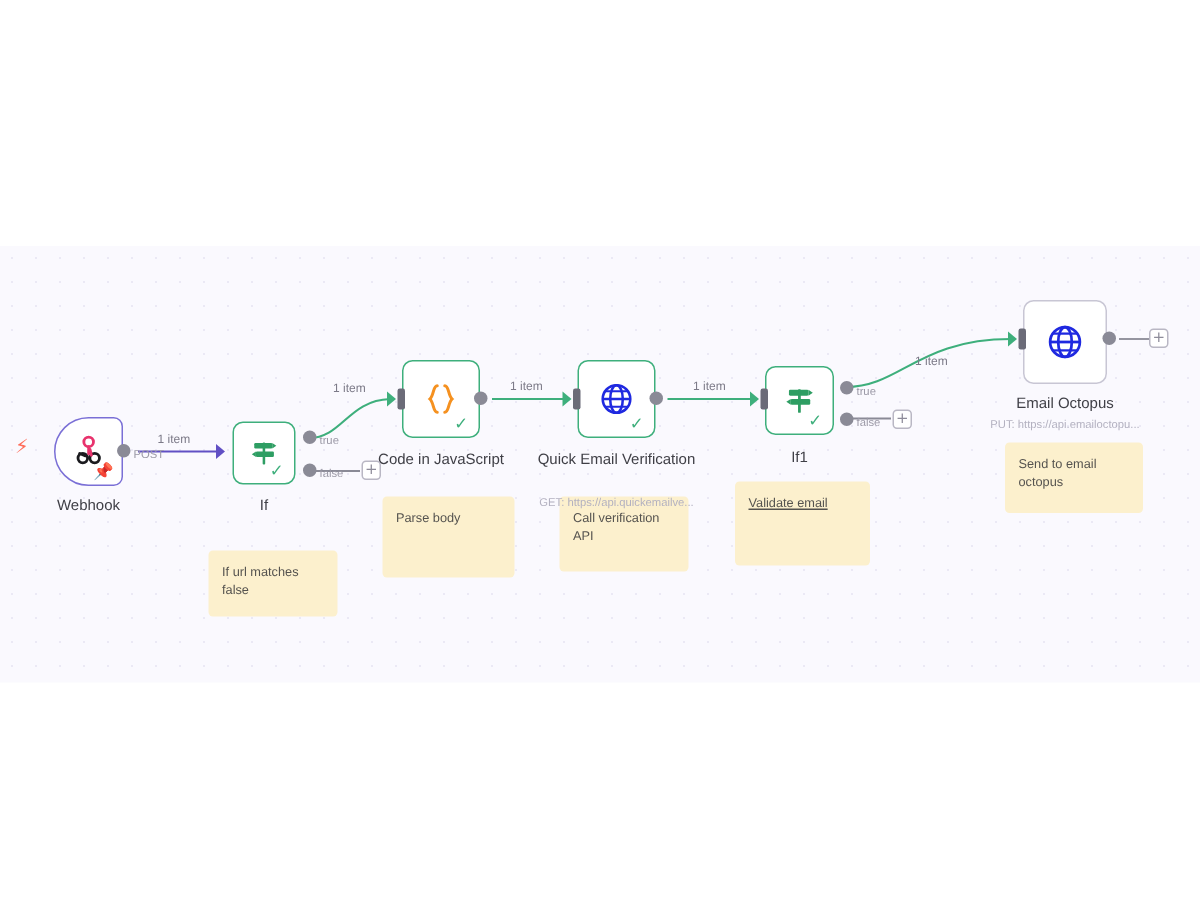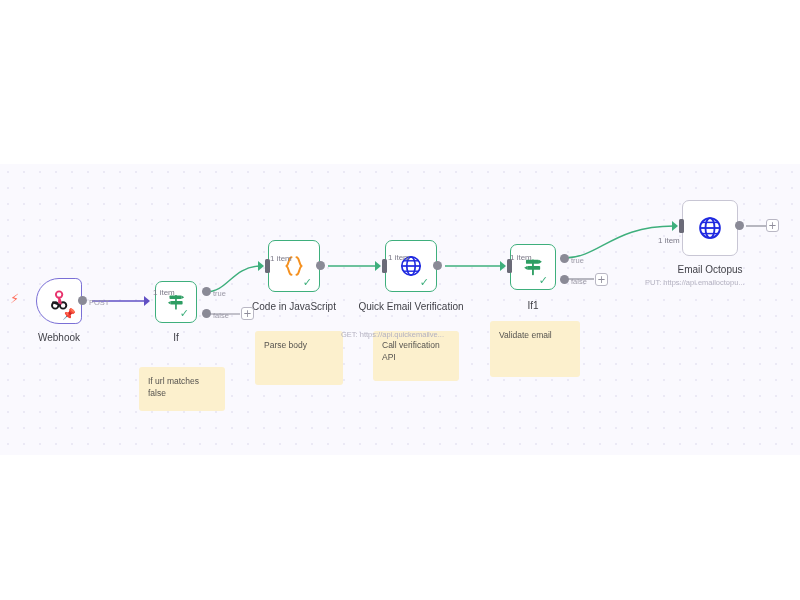--- a/index.html
+++ b/index.html
@@ -62,20 +62,21 @@
   .node-label {
     position: absolute;
     text-align: center;
     font-size: 10px;
     color: #3f3f46;
     white-space: nowrap;
     z-index: 6;
   }
   .node-sub {
     position: absolute;
+    text-align: center;
     font-size: 7.5px;
     color: #b3b1c0;
     white-space: nowrap;
     z-index: 6;
   }
 
   
   .port {
     position: absolute;
     width: 9px; height: 9px; border-radius: 50%;
@@ -98,21 +99,20 @@
   }
   .in-arrow.green { border-left-color: #3eaf7c; }
 
   
   .edge-label {
     position: absolute;
     font-size: 8px;
     color: #7c7a88;
     white-space: nowrap;
     z-index: 7;
-    margin-left: 48px;
   }
   .port-label {
     position: absolute;
     font-size: 7.5px;
     color: #9b99a6;
     white-space: nowrap;
     z-index: 7;
   }
 
   
@@ -283,18 +283,21 @@
 
     <div class="sticky" style="left:139px;top:203px;width:86px;height:44px;">
       <span>If url matches false</span>
     </div>
     <div class="sticky" style="left:255px;top:167px;width:88px;height:54px;">
       <span>Parse body</span>
     </div>
     <div class="sticky" style="left:373px;top:167px;width:86px;height:50px;">
       <span>Call verification API</span>
     </div>
-    <div class="sticky" style="left:490px;top:157px;width:90px;height:56px;">
+    <div class="sticky" style="left:490px;top:157px;width:90px;height:56px;text-decoration:underline;">
       <span>Validate email</span>
+    </div>
+    <div class="sticky" style="left:670px;top:131px;width:92px;height:47px;">
+      <span>Send to email octopus</span>
     </div>
 
   </div>
 </div>
 
 </body></html>

